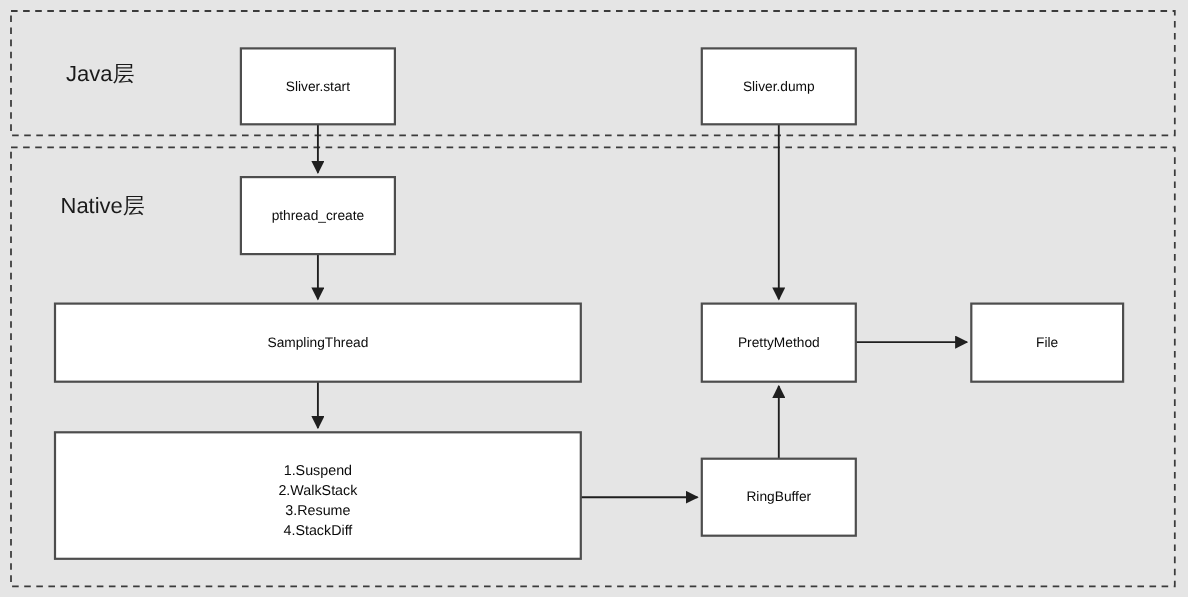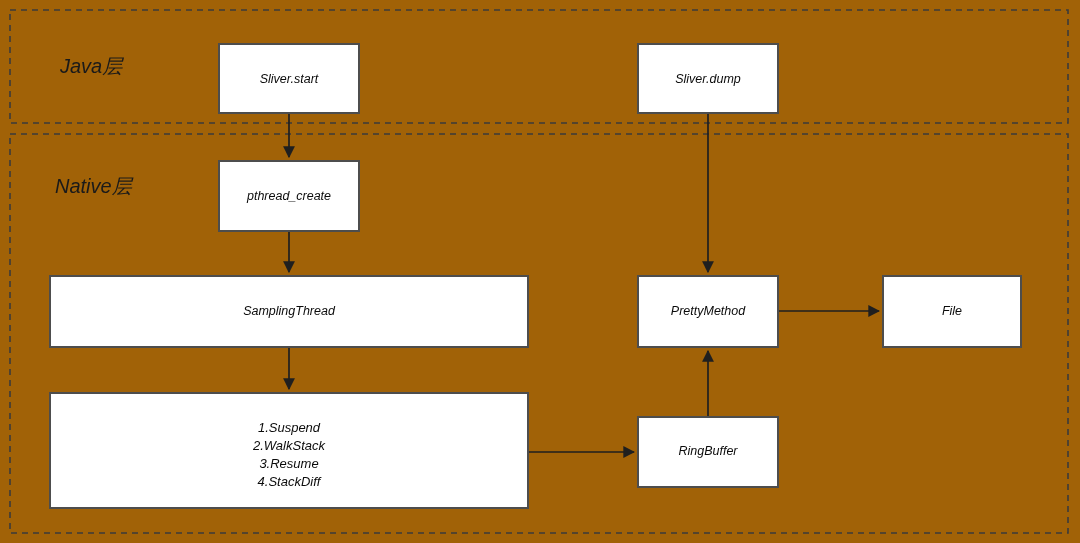--- a/index.html
+++ b/index.html
@@ -10,22 +10,21 @@
   body {
     width: 1080px;
     height: 543px;
     font-family: "Liberation Sans", sans-serif;
     overflow: hidden;
   }
   #diagram-root {
     position: relative;
     width: 1080px;
     height: 543px;
-    background: #a16207;
-    font-style: italic;
+    background: #e5e5e5;
   }
   svg#diagram-svg {
     display: block;
     width: 1080px;
     height: 543px;
   }
   .layer-container {
     fill: none;
     stroke: #3b3b3b;
     stroke-width: 1.6;

